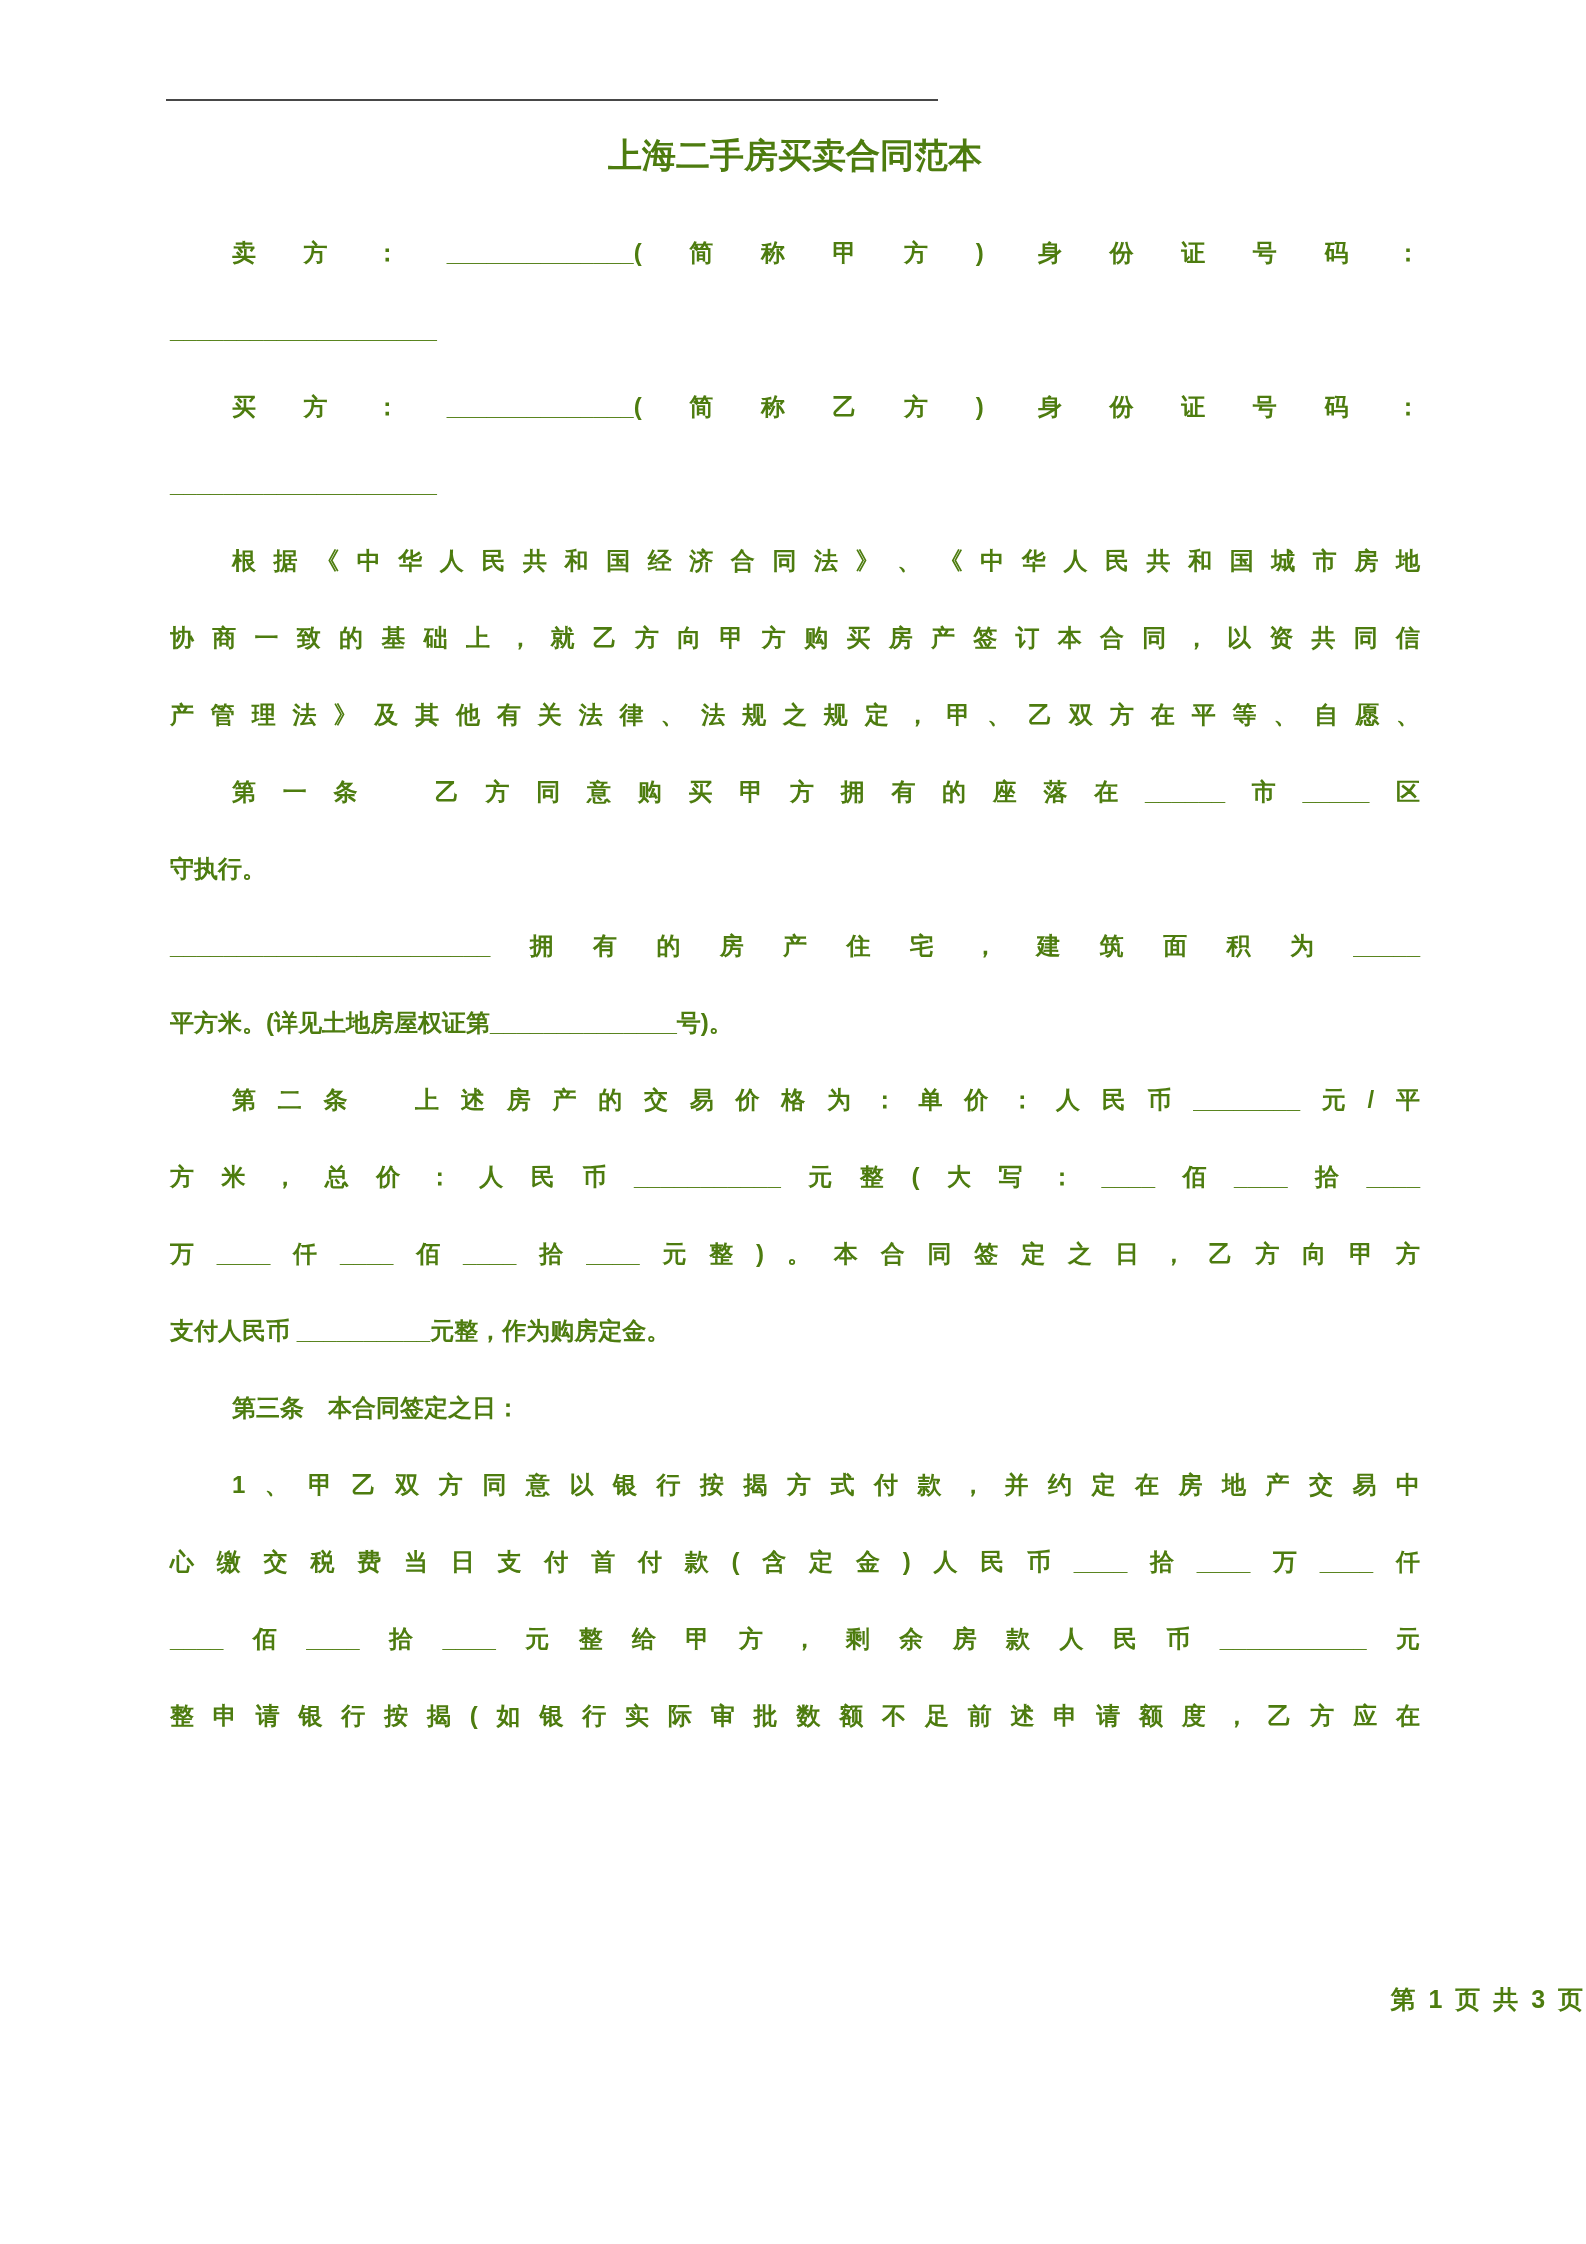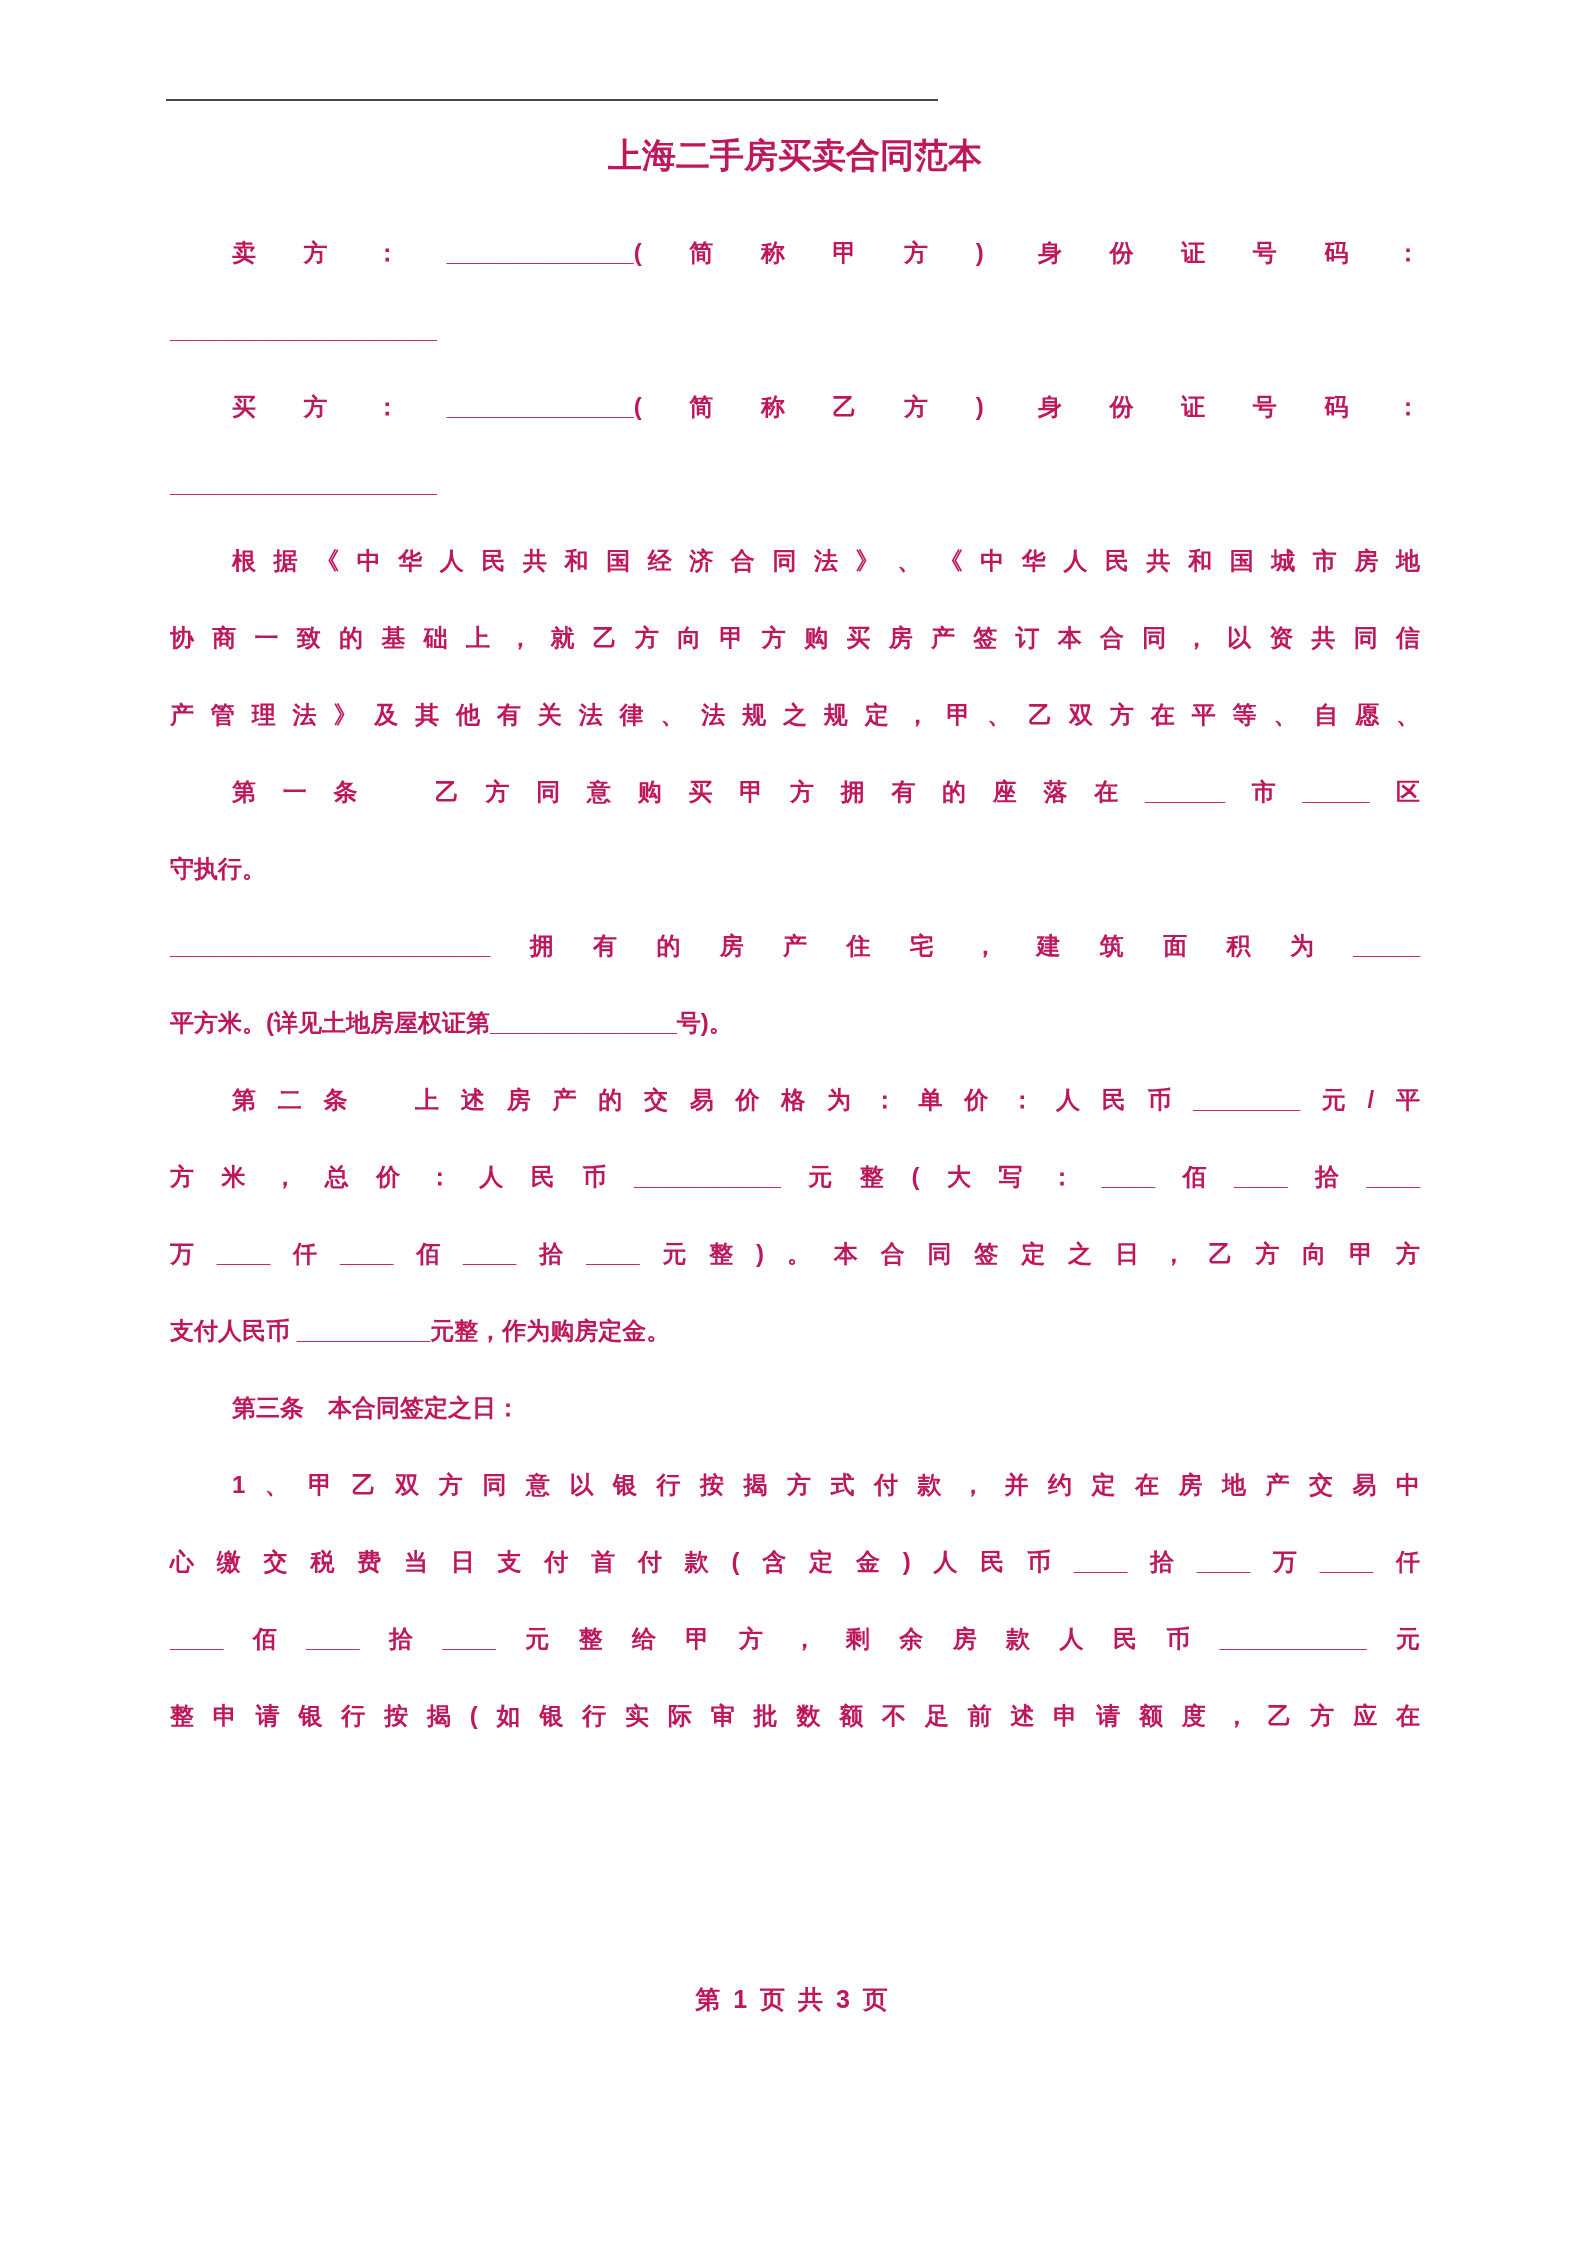--- a/index.html
+++ b/index.html
@@ -7,21 +7,21 @@
     padding: 0;
     background: #ffffff;
   }
   .page {
     position: relative;
     width: 1586px;
     height: 2244px;
     margin: 0 auto;
     background: #ffffff;
     font-family: "Liberation Sans", "DejaVu Sans", sans-serif;
-    color: #be185d;
+    color: #4d7c0f;
     font-weight: 700;
     overflow: hidden;
     box-sizing: border-box;
   }
   .header-rule {
     position: absolute;
     top: 99px;
     left: 166px;
     width: 772px;
     height: 0;
@@ -50,21 +50,21 @@
     text-align-last: justify;
   }
   .ind {
     text-indent: 62px;
   }
   .footer {
     position: absolute;
     left: 0;
     right: 0;
     bottom: 228px;
-    text-align: center;
+    text-align: right;
     font-size: 25px;
     font-weight: 700;
     letter-spacing: 3px;
   }
 </style>
 </head>
 <body>
 
 <div class="page">
 

